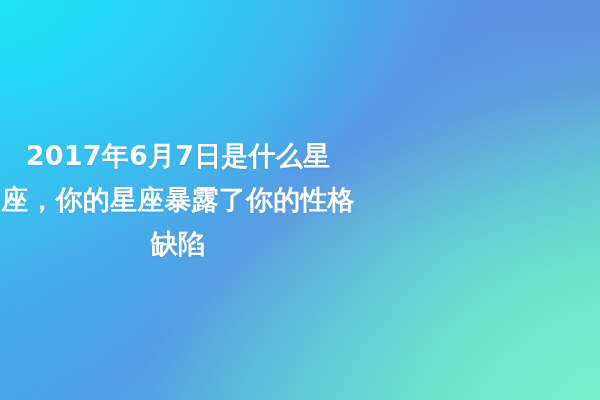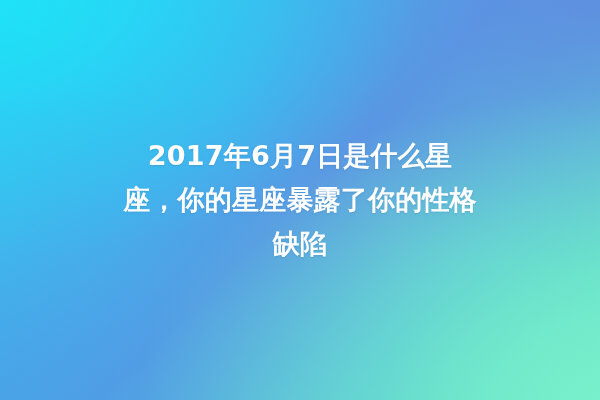--- a/index.html
+++ b/index.html
@@ -67,21 +67,21 @@
         rgba(70, 175, 234, 0.0) 66%);
     pointer-events: none;
   }
 
   
   .title-layer {
     position: absolute;
     inset: 0;
     display: flex;
     align-items: center;
-    justify-content: center;
+    justify-content: flex-start;
     z-index: 2;
   }
 
   .headline {
     width: 356px;
     margin: 0;
     padding: 0;
     text-align: center;
     color: #ffffff;
     font-family: "DejaVu Sans", "Liberation Sans", sans-serif;

